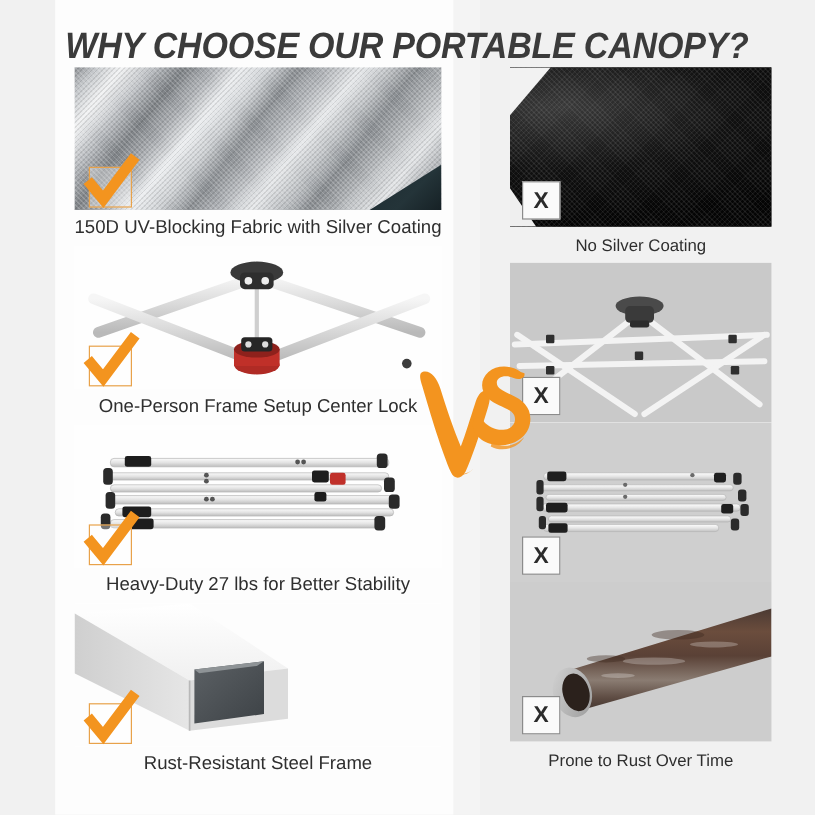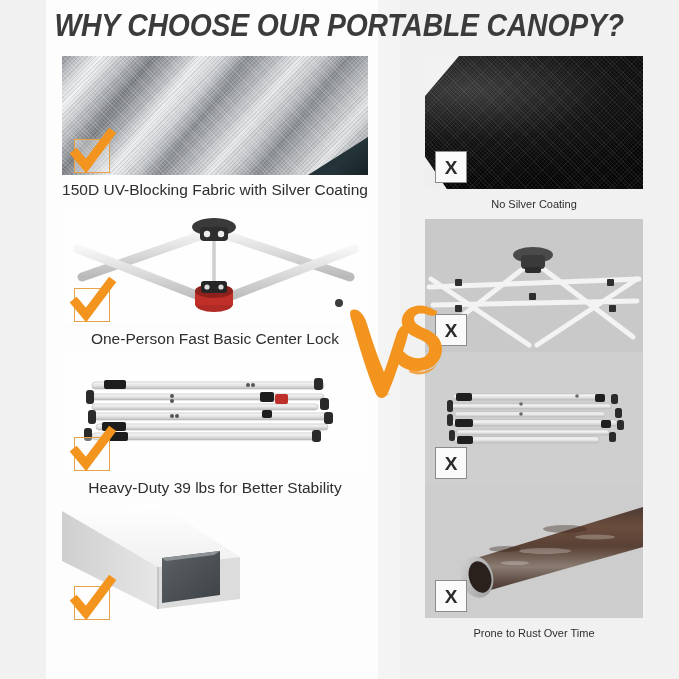--- a/index.html
+++ b/index.html
@@ -8,42 +8,42 @@
     background:#f2f2f2;
     font-family:"Liberation Sans","DejaVu Sans",sans-serif;
     position:relative;
   }
   .page{position:absolute;inset:0;background:#f1f1f1;}
   
   .white-band{position:absolute;left:46px;top:0;width:332px;height:679px;background:#fdfdfd;}
   .white-band2{position:absolute;left:378px;top:0;width:22px;height:679px;background:#f4f4f4;}
 
   
-  .title-bar{position:absolute;left:0;top:8px;width:679px;height:48px;display:flex;align-items:flex-start;justify-content:center;}
+  .title-bar{position:absolute;left:0;top:8px;width:679px;height:48px;display:flex;align-items:flex-end;justify-content:center;}
   .title{
     font-size:30.5px;font-weight:bold;font-style:italic;color:#3b3b3b;
     letter-spacing:-0.2px;white-space:nowrap;
     transform:scaleX(0.93);transform-origin:center;
     font-family:"Liberation Sans","DejaVu Sans",sans-serif;
   }
 
   
   .col-left{position:absolute;left:62px;top:56px;width:306px;}
   .col-right{position:absolute;left:425px;top:56px;width:218px;}
 
   .row{position:relative;margin-bottom:0;}
   .photo{position:relative;overflow:hidden;}
   .col-left .photo{height:119px;width:306px;background:#fff;}
   .col-right .photo{height:133px;width:218px;background:#e9e9e9;}
 
   .caption{
     text-align:center;color:#2e2e2e;
     font-size:15.5px;line-height:30px;height:30px;white-space:nowrap;
   }
-  .col-right .caption{font-size:11px;}
+  .col-right .caption{font-size:14px;}
 
   
   .check-badge{
     position:absolute;left:12px;bottom:2px;width:34px;height:32px;
     border:1.6px solid #e8a24a;background:rgba(255,255,255,0.35);
     z-index:6;
   }
   .check-badge svg{position:absolute;left:-5px;top:-10px;width:46px;height:44px;overflow:visible;}
 
   
@@ -170,21 +170,21 @@
           <circle cx="145" cy="82" r="2.6" fill="#ddd"></circle>
           <circle cx="159" cy="82" r="2.6" fill="#ddd"></circle>
           <circle cx="277" cy="98" r="4" fill="#3c3c3c"></circle>
         </svg>
         <div class="check-badge">
           <svg viewBox="0 0 46 44">
             <path d="M6 24 L16 36 L40 4" fill="none" stroke="#F3941F" stroke-width="9" stroke-linecap="square" stroke-linejoin="miter"></path>
           </svg>
         </div>
       </div>
-      <div class="caption">One-Person Fast Basic Center Lock</div>
+      <div class="caption">One-Person Frame Setup Center Lock</div>
     </div>
 
     <div class="row">
       <div class="photo">
         <div class="fold-bg"></div>
         <svg viewBox="0 0 306 119" width="306" height="119" style="position:absolute;inset:0;">
           <defs>
             <linearGradient id="poleG" x1="0" y1="0" x2="0" y2="1">
               <stop offset="0%" stop-color="#fbfbfb"></stop>
                 <stop offset="50%" stop-color="#e3e3e3"></stop>
@@ -224,21 +224,21 @@
             <circle cx="186" cy="31" r="2"></circle>
               <circle cx="191" cy="31" r="2"></circle>
           </g>
         </svg>
         <div class="check-badge">
           <svg viewBox="0 0 46 44">
             <path d="M6 24 L16 36 L40 4" fill="none" stroke="#F3941F" stroke-width="9" stroke-linecap="square" stroke-linejoin="miter"></path>
           </svg>
         </div>
       </div>
-      <div class="caption">Heavy-Duty 39 lbs for Better Stability</div>
+      <div class="caption">Heavy-Duty 27 lbs for Better Stability</div>
     </div>
 
     <div class="row">
       <div class="photo">
         <div class="tube-bg"></div>
         <svg viewBox="0 0 306 119" width="306" height="119" style="position:absolute;inset:0;">
           <defs>
             <linearGradient id="tubeTop" x1="0" y1="0" x2="0" y2="1">
               <stop offset="0%" stop-color="#ffffff"></stop>
                 <stop offset="100%" stop-color="#f0f0f0"></stop>
@@ -258,20 +258,21 @@
           <polygon points="100,55 158,48 158,92 100,100" fill="url(#tubeIn)"></polygon>
           <polygon points="100,55 158,48 152,52 104,58" fill="#8e9396"></polygon>
           <line x1="96" y1="64" x2="96" y2="106" stroke="#b8b8b8" stroke-width="1.4"></line>
         </svg>
         <div class="check-badge">
           <svg viewBox="0 0 46 44">
             <path d="M6 24 L16 36 L40 4" fill="none" stroke="#F3941F" stroke-width="9" stroke-linecap="square" stroke-linejoin="miter"></path>
           </svg>
         </div>
       </div>
+      <div class="caption">Rust-Resistant Steel Frame</div>
     </div>
   </div>
 
   <div class="col-right">
 
     <div class="row">
       <div class="photo">
         <div class="fab-black"></div>
         <div class="fab-white-wedge"></div>
         <div class="fab-white-wedge2"></div>

